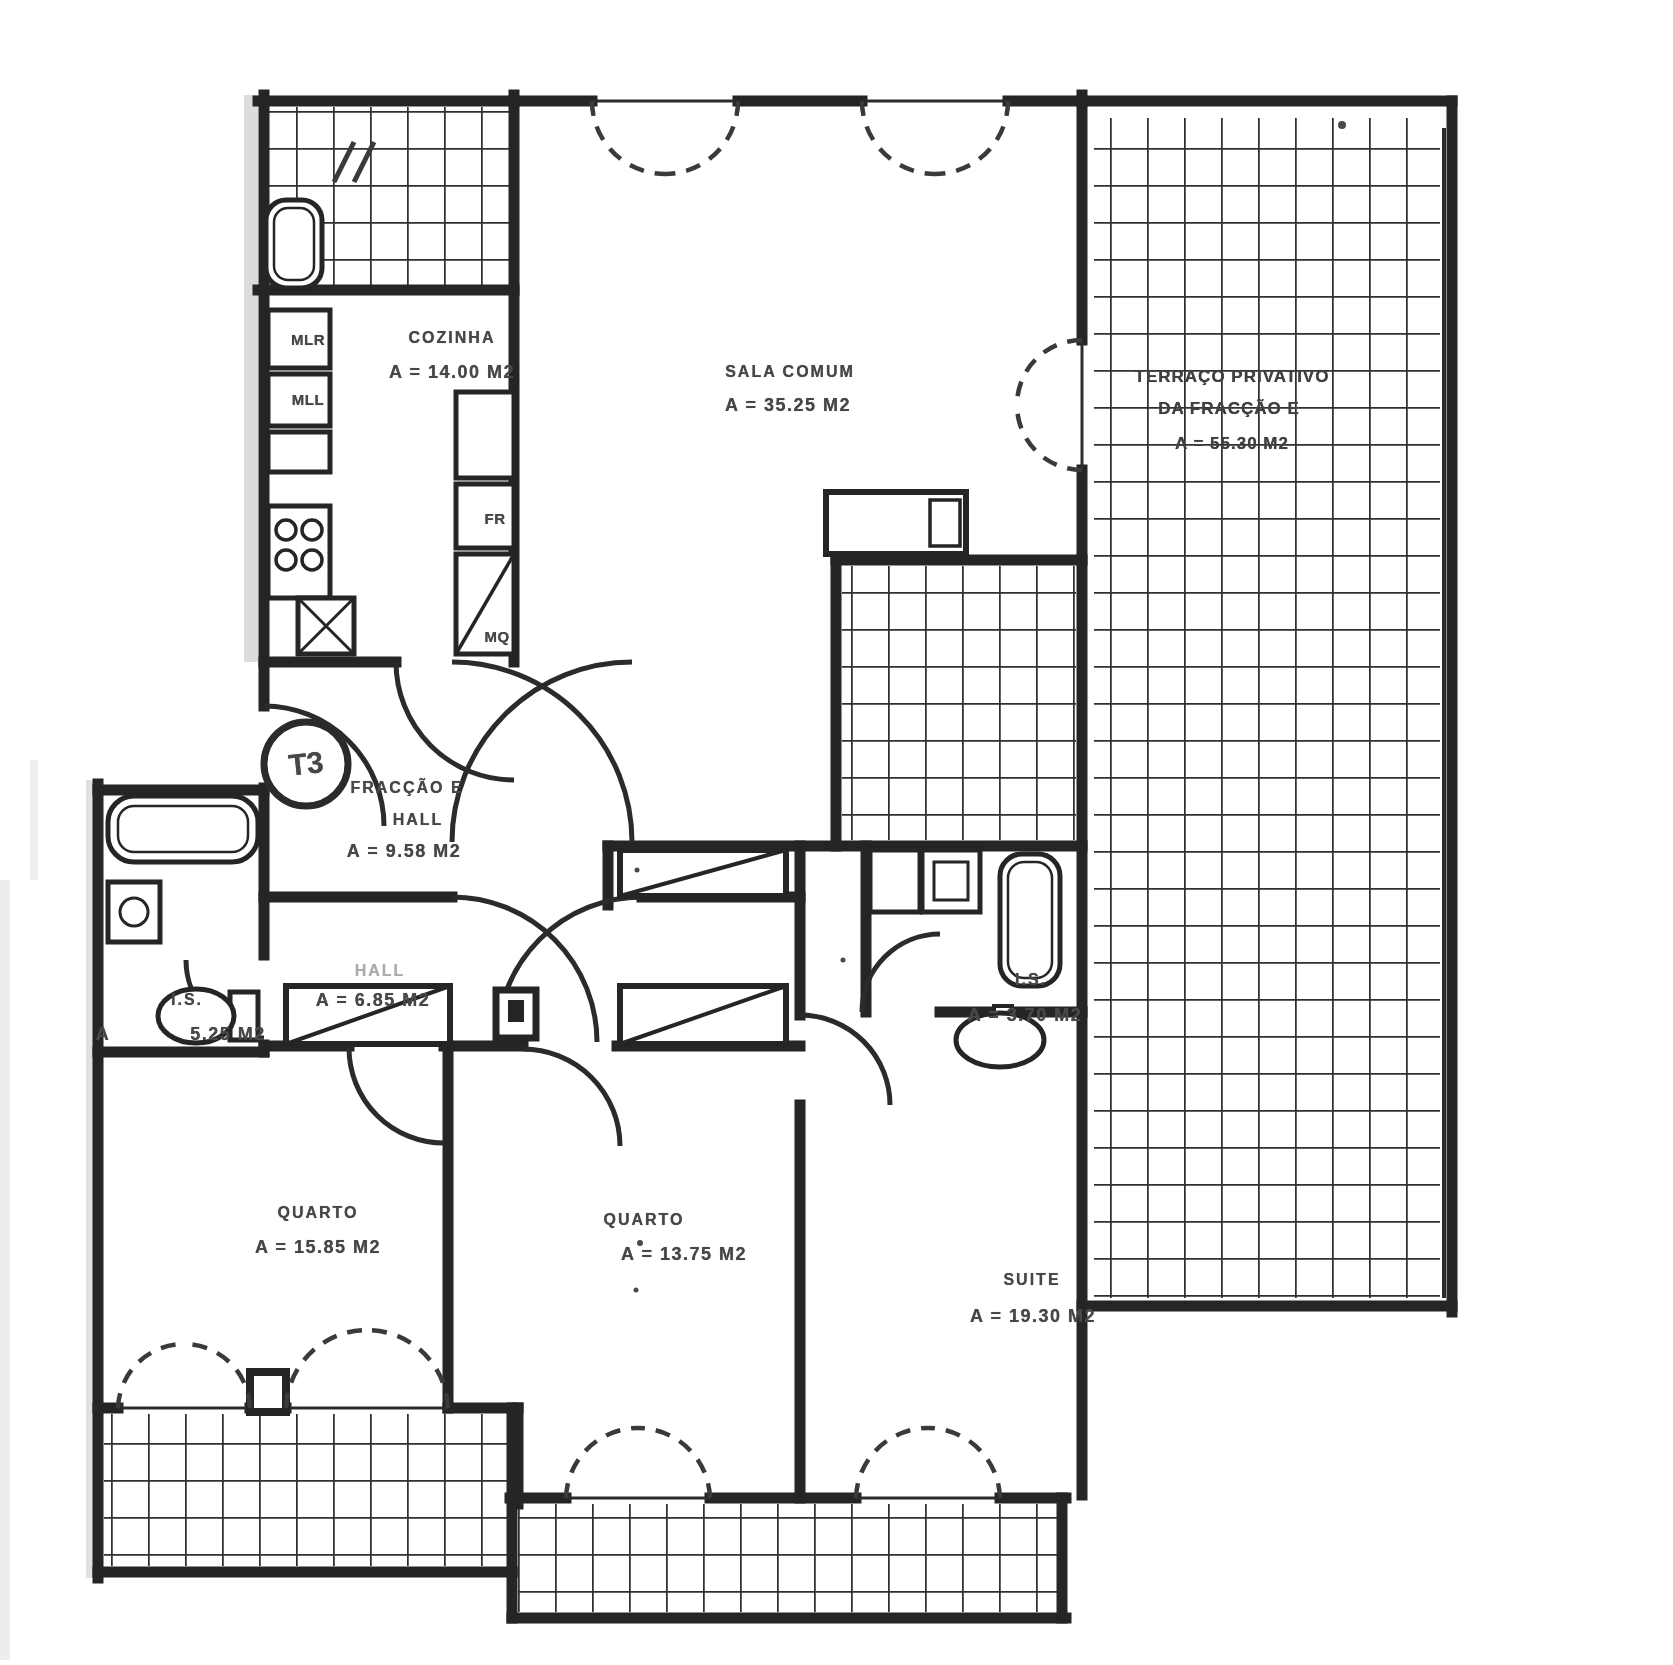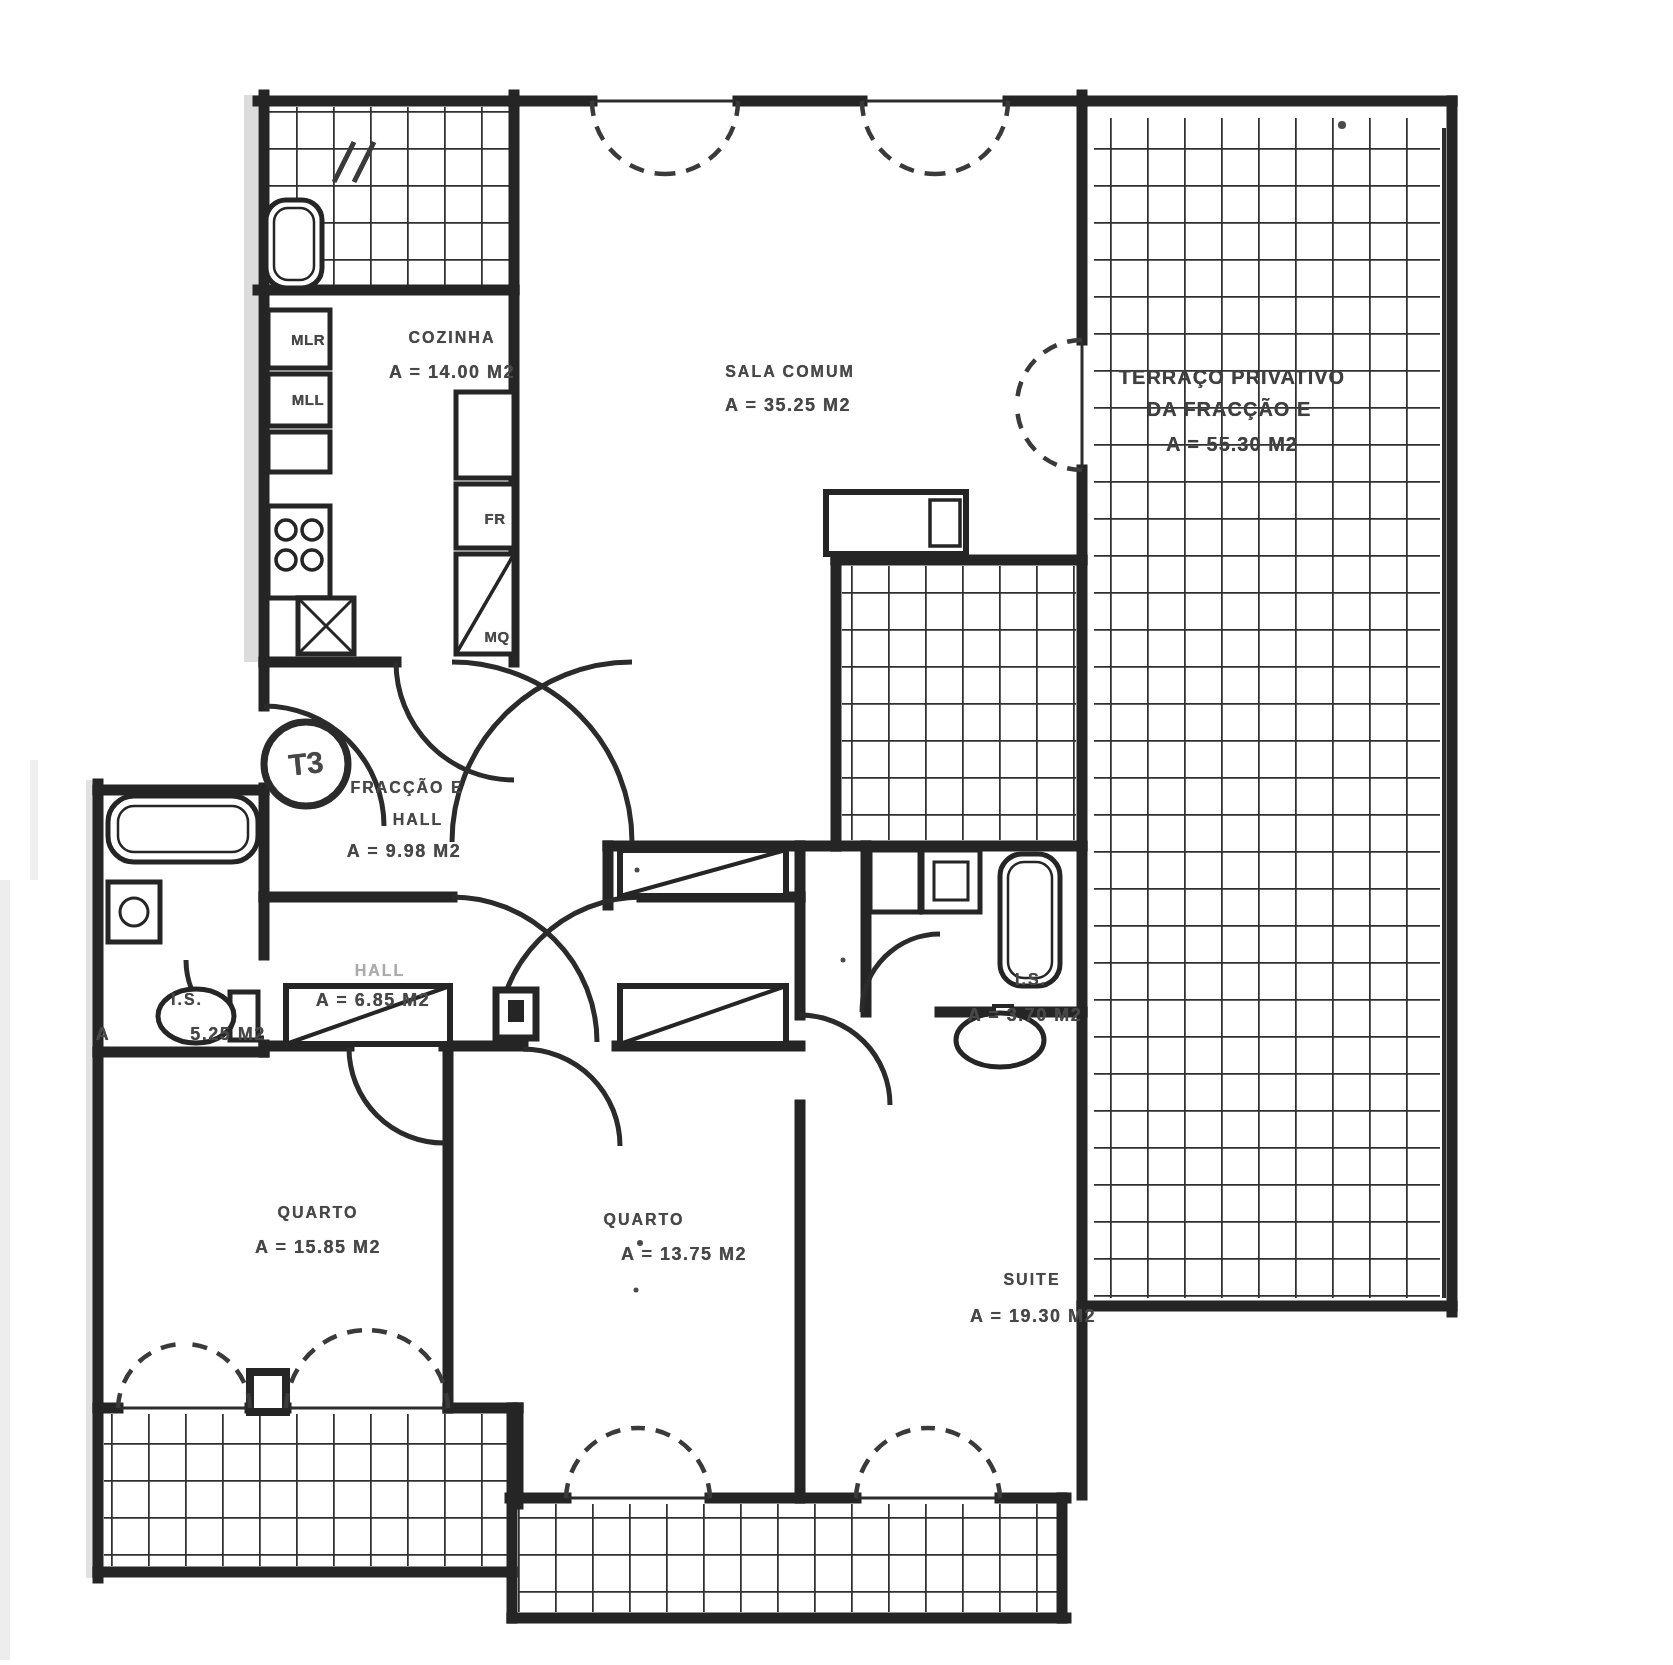--- a/index.html
+++ b/index.html
@@ -5,21 +5,21 @@
   html,body{margin:0;padding:0;background:#ffffff;}
   #plan{position:relative;width:1673px;height:1665px;background:#ffffff;overflow:hidden;
         font-family:"Liberation Sans", sans-serif;}
   #plan svg{position:absolute;left:0;top:0;}
   .lbl{position:absolute;transform:translate(-50%,-50%);color:#474747;font-weight:bold;
        white-space:nowrap;letter-spacing:2px;font-size:16px;text-shadow:0 0 0.7px #5a5a5a;}
   .lbl-area{font-size:18px;letter-spacing:1.5px;}
   .lbl-small{font-size:15px;letter-spacing:0.5px;margin-left:9px;}
   .lbl-faint{opacity:0.45;}
   .lbl-badge{font-size:30px;letter-spacing:0;transform:translate(-50%,-50%) rotate(-6deg);}
-  .lbl-terr{font-size:20px;letter-spacing:1px;color:#3f3f3f;}
+  .lbl-terr{font-size:17px;letter-spacing:1px;color:#3f3f3f;}
 </style>
 </head>
 <body>
 
 <div id="plan">
 
 <svg width="1673" height="1665" viewBox="0 0 1673 1665">
   <defs>
     <pattern id="tiles" width="37" height="37" patternUnits="userSpaceOnUse">
       <path d="M 37 0 L 0 0 0 37" fill="none" stroke="#303030" stroke-width="3.5"></path>
@@ -257,21 +257,21 @@
 
 <div class="lbl" style="left:790px;top:372px">SALA COMUM</div>
 <div class="lbl lbl-area" style="left:788px;top:405px">A = 35.25 M2</div>
 
 <div class="lbl lbl-terr" style="left:1232px;top:377px">TERRAÇO PRIVATIVO</div>
 <div class="lbl lbl-terr" style="left:1229px;top:409px">DA FRACÇÃO E</div>
 <div class="lbl lbl-terr" style="left:1232px;top:444px">A = 55.30 M2</div>
 
 <div class="lbl" style="left:407px;top:788px">FRACÇÃO E</div>
 <div class="lbl" style="left:418px;top:820px">HALL</div>
-<div class="lbl lbl-area" style="left:404px;top:851px">A = 9.98 M2</div>
+<div class="lbl lbl-area" style="left:404px;top:851px">A = 9.58 M2</div>
 
 <div class="lbl lbl-faint" style="left:380px;top:971px">HALL</div>
 <div class="lbl lbl-area" style="left:373px;top:1000px">A = 6.85 M2</div>
 
 <div class="lbl" style="left:187px;top:1000px">I.S.</div>
 <div class="lbl lbl-area" style="left:103px;top:1034px">A</div>
 <div class="lbl lbl-area" style="left:228px;top:1034px">5.25 M2</div>
 
 <div class="lbl" style="left:1031px;top:980px">I.S.</div>
 <div class="lbl lbl-area" style="left:1025px;top:1015px">A = 3.70 M2</div>

